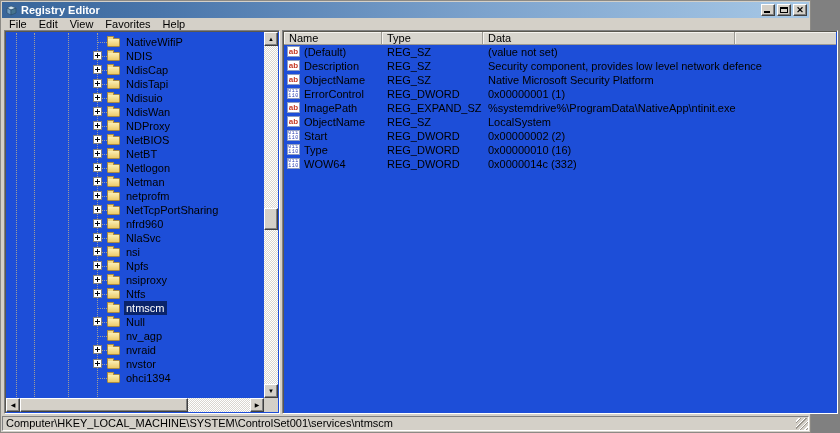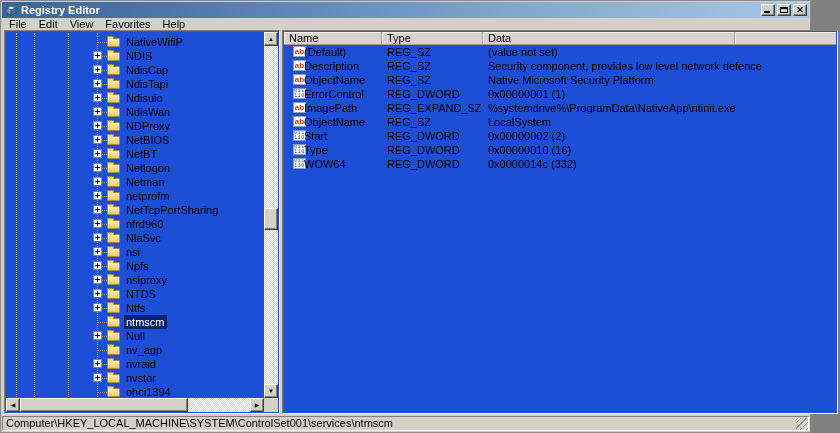--- a/index.html
+++ b/index.html
@@ -84,21 +84,21 @@
   
   .list-header { position:absolute; left:1px; top:1px; right:1px; height:13px;
     display:flex; background:#d8d5ce; }
   .hdr-cell { height:13px; line-height:13px; padding-left:5px; color:#000;
     background:#d8d5ce; border-right:1px solid #9c9a94; border-bottom:1px solid #9c9a94;
     box-shadow:inset 1px 1px 0 #f5f3ef; white-space:nowrap; overflow:hidden; }
   .hdr-name { width:98px; } .hdr-type { width:101px; } .hdr-data { width:252px; }
   .hdr-blank { flex:1 1 auto; border-right:none; }
   .list-rows { position:absolute; left:1px; top:14px; right:1px; }
   .list-row { position:relative; height:14px; white-space:nowrap; }
-  .val-icon { position:absolute; left:9px; top:1px; width:13px; height:11px;
+  .val-icon { position:absolute; left:3px; top:1px; width:13px; height:11px;
     background:#fff; border:1px solid #8d9cc0; text-align:center; overflow:hidden; }
   .val-icon.ab { color:#c53a26; font-size:8px; font-weight:bold; line-height:9px; }
   .val-icon.dw { color:#2b41b4; }
   .val-icon.dw i { display:block; font-style:normal; font-size:5px; line-height:4.5px;
     letter-spacing:0.5px; font-family:"Liberation Mono",monospace; }
   .cell { position:absolute; top:0; height:14px; line-height:14px; overflow:hidden;
     white-space:nowrap; color:#000; }
   .cell.name { left:20px; width:80px; }
   .cell.type { left:103px; width:98px; }
   .cell.data { left:204px; right:2px; }
@@ -255,26 +255,20 @@
           <div class="tree-row">
             <span class="connector"></span>
             <span class="expand-box"></span>
             <span class="folder-icon"></span>
             <span class="tree-label">nsiproxy</span>
           </div>
           <div class="tree-row">
             <span class="connector"></span>
             <span class="expand-box"></span>
             <span class="folder-icon"></span>
-            <span class="tree-label">NTDS</span>
-          </div>
-          <div class="tree-row">
-            <span class="connector"></span>
-            <span class="expand-box"></span>
-            <span class="folder-icon"></span>
             <span class="tree-label">Ntfs</span>
           </div>
           <div class="tree-row">
             <span class="connector"></span>
             <span class="folder-icon"></span>
             <span class="tree-label selected">ntmscm</span>
           </div>
           <div class="tree-row">
             <span class="connector"></span>
             <span class="expand-box"></span>

